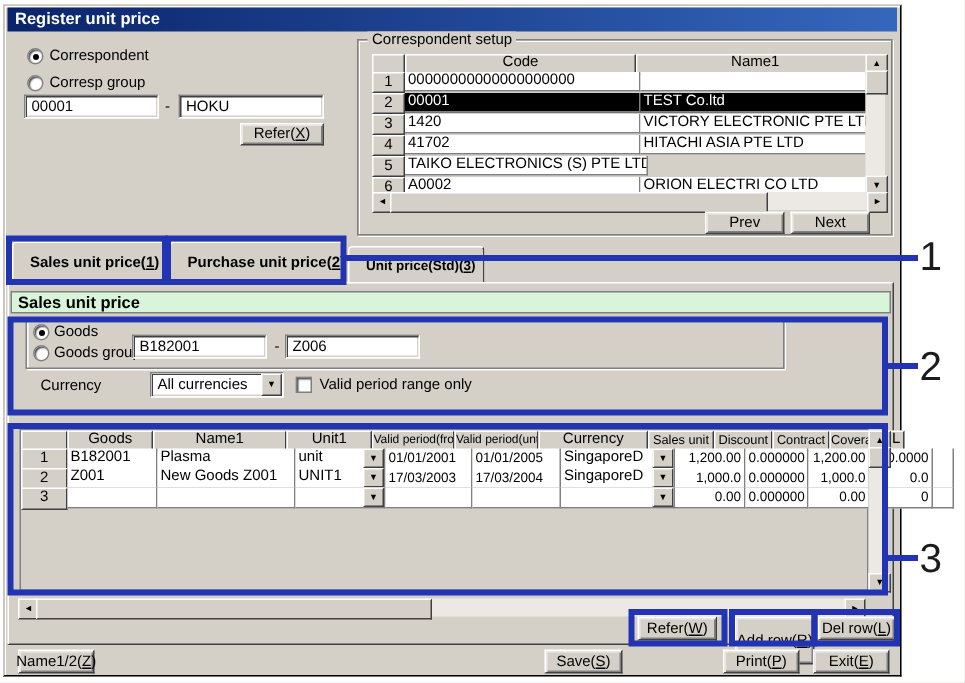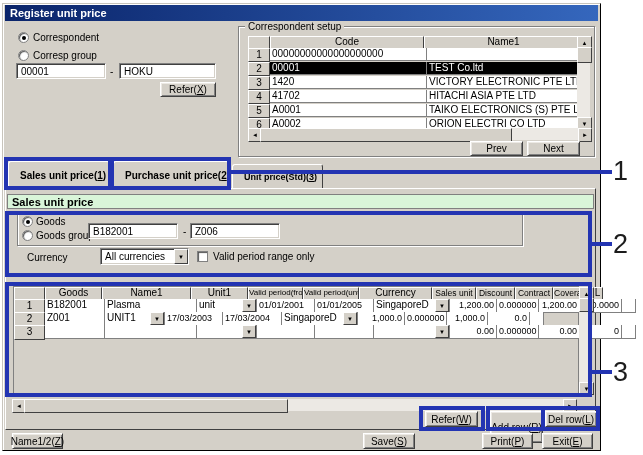--- a/index.html
+++ b/index.html
@@ -84,21 +84,20 @@
       <div class="cell k1 h12">1420</div>
       <div class="cell k2 h12">VICTORY ELECTRONIC PTE LTD</div>
     </div>
     <div class="row">
       <div class="rnum k0 h12">4</div>
       <div class="cell k1 h12">41702</div>
       <div class="cell k2 h12">HITACHI ASIA PTE LTD</div>
     </div>
     <div class="row">
       <div class="rnum k0 h12">5</div>
-      <div class="cell k1 h12">A0001</div>
       <div class="cell k2 h12">TAIKO ELECTRONICS (S) PTE LTD</div>
     </div>
     <div class="row">
       <div class="rnum k0 h12">6</div>
       <div class="cell k1 h12">A0002</div>
       <div class="cell k2 h12">ORION ELECTRI CO LTD</div>
     </div>
 
   </div>
 
@@ -190,20 +189,21 @@
     <div class="cell c6 h13"><span>SingaporeD</span><span class="ddb">▼</span></div>
     <div class="cell c7 h13 num" style="font-size:9px">1,200.00</div>
     <div class="cell c8 h13 num" style="font-size:9px">0.000000</div>
     <div class="cell c9 h13 num" style="font-size:9px">1,200.00</div>
     <div class="cell c10 h13 num" style="font-size:9px">0.0000</div>
     <div class="cell c11 h13"></div>
   </div>
   <div class="abs row" style="left:14px;top:312px">
     <div class="rnum c0 h13">2</div>
     <div class="cell c1 h13">Z001</div>
+    <div class="cell c2 h13">New Goods Z001</div>
     <div class="cell c3 h13"><span>UNIT1</span><span class="ddb">▼</span></div>
     <div class="cell c4 h13" style="font-size:9px">17/03/2003</div>
     <div class="cell c5 h13" style="font-size:9px">17/03/2004</div>
     <div class="cell c6 h13"><span>SingaporeD</span><span class="ddb">▼</span></div>
     <div class="cell c7 h13 num" style="font-size:9px">1,000.0</div>
     <div class="cell c8 h13 num" style="font-size:9px">0.000000</div>
     <div class="cell c9 h13 num" style="font-size:9px">1,000.0</div>
     <div class="cell c10 h13 num" style="font-size:9px">0.0</div>
     <div class="cell c11 h13"></div>
   </div>

